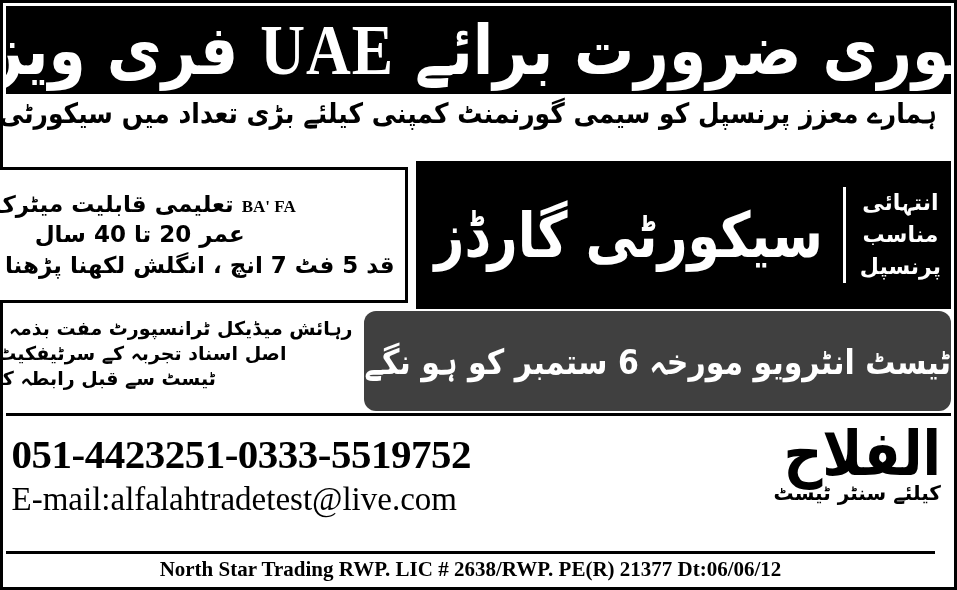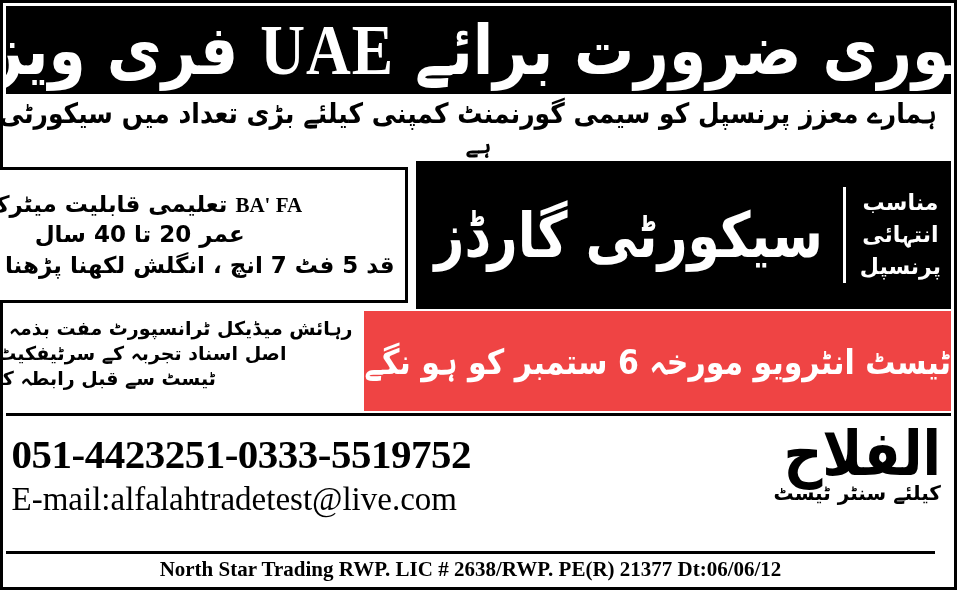--- a/index.html
+++ b/index.html
@@ -104,33 +104,34 @@
     display:flex;flex-direction:column;justify-content:center;gap:5px;
   }
   .qualbox .line{
     font-family:"DejaVu Sans", sans-serif;
     font-size:23px;font-weight:bold;color:#000;
     white-space:nowrap;
     line-height:1.1;
   }
   .qualbox .lat{
     font-family:"Liberation Serif", serif;
-    font-size:21px;font-weight:bold;
+    font-size:17px;font-weight:bold;
   }
   
   .detailrow{
     position:absolute;top:308px;left:3px;right:3px;height:100px;
     display:flex;flex-direction:row-reverse;
     background:#fff;
   }
   .interview{
     flex:0 0 300px;
-    background:#ef4444;color:#fff;
+    background:#404040;color:#fff;
     display:flex;align-items:center;justify-content:center;
     direction:rtl;
+    border-radius:12px;
   }
   .interview .t{
     font-family:"DejaVu Sans", sans-serif;
     font-size:30px;font-weight:bold;white-space:nowrap;
     transform:scaleY(1.15);
   }
   .benefits{
     flex:1 1 auto;
     direction:rtl;text-align:center;
     padding:5px 12px 0 12px;
@@ -211,29 +212,28 @@
   <div class="headline">
     <div class="txt">
       <span>فوری ضرورت برائے</span>
       <span class="uae">UAE</span>
       <span>فری ویزا</span>
     </div>
   </div>
 
   <div class="subhead">
     <div class="l1">ہمارے معزز پرنسپل کو سیمی گورنمنٹ کمپنی کیلئے بڑی تعداد میں سیکورٹی گارڈز کی ضرورت</div>
-    <div class="l2">ہے</div>
   </div>
 
   <div class="midrow">
 
     <div class="postblock">
       <div class="perks">
+        <div>انتہائی</div>
         <div>مناسب</div>
-        <div>انتہائی</div>
         <div>پرنسپل</div>
       </div>
       <div class="divider"></div>
       <div class="post">سیکورٹی گارڈز</div>
     </div>
 
     <div class="qualbox">
       <div class="line">
         <span class="lat">BA' FA</span>
         <span>تعلیمی قابلیت میٹرک،</span>

